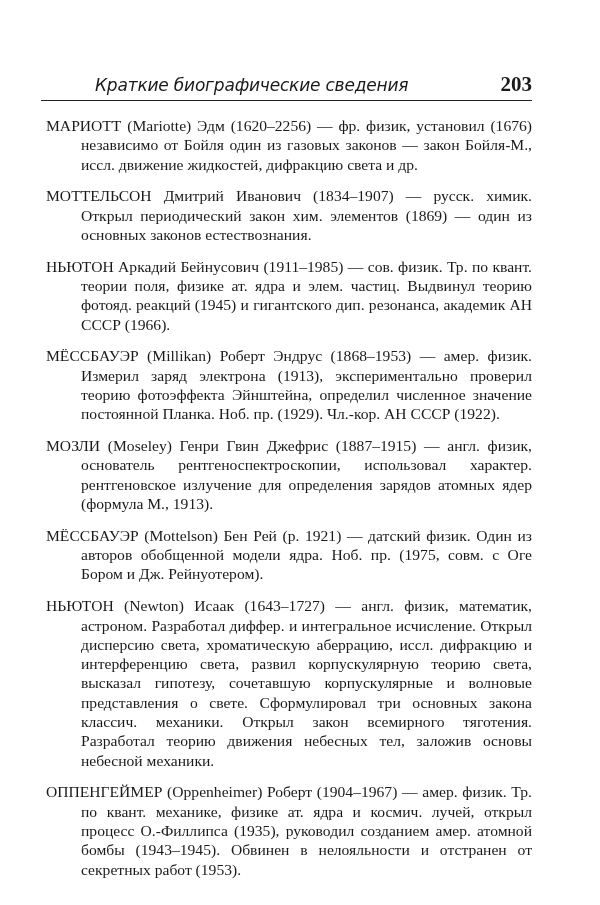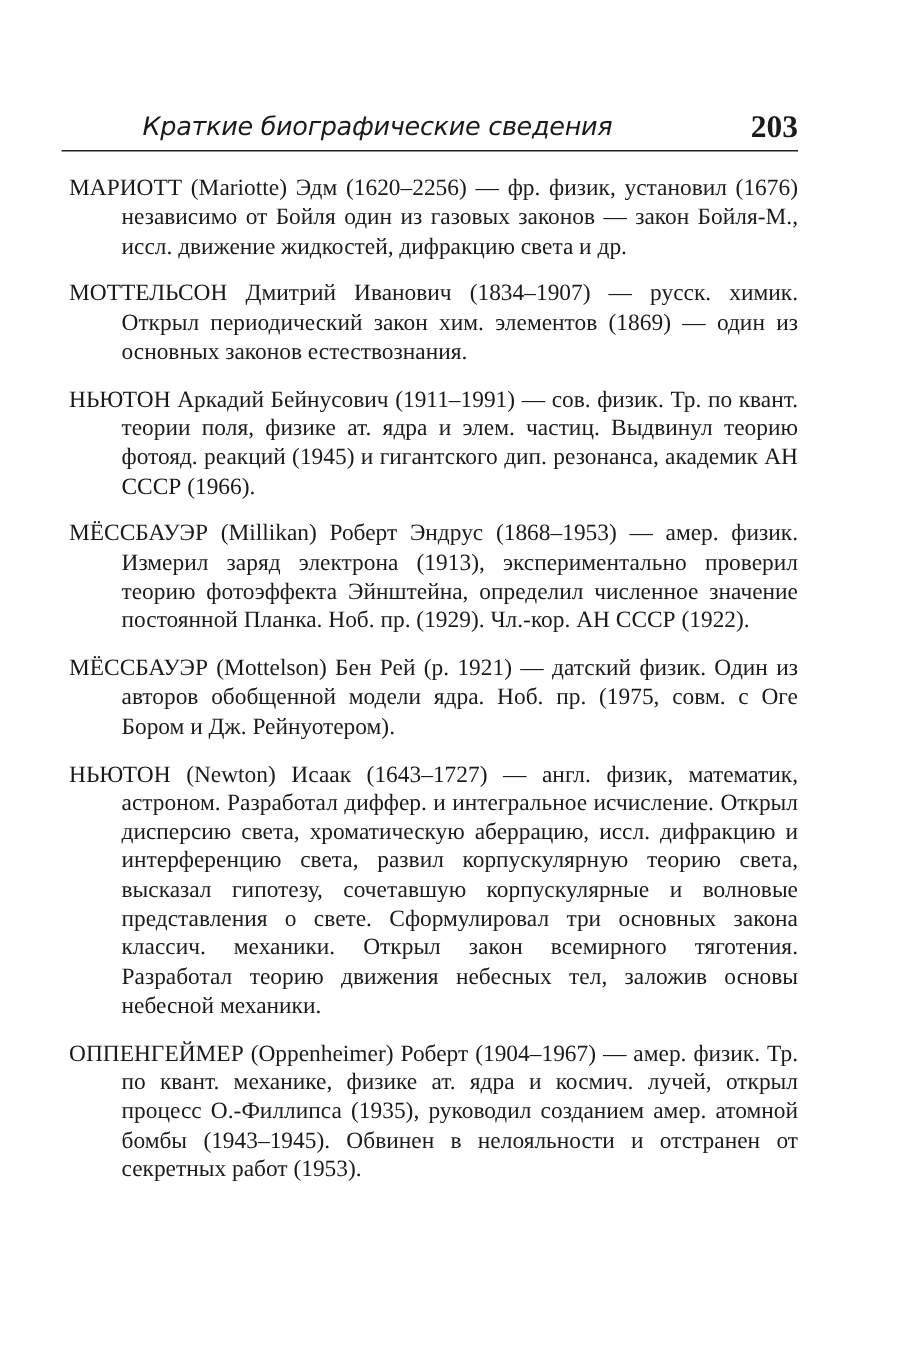--- a/index.html
+++ b/index.html
@@ -15,18 +15,19 @@
 <body>
 
 <div class="header">
   <span class="title">Краткие биографические сведения</span>
   <span class="pageno">203</span>
 </div>
 
 <div class="entries">
   <p class="entry"><span class="name">МАРИОТТ</span> <span>(Mariotte) Эдм (1620–2256) — фр. физик, установил (1676) независимо от Бойля один из газовых законов — закон Бойля-М., иссл. движение жидкостей, дифракцию света и др.</span></p>
   <p class="entry"><span class="name">МОТТЕЛЬСОН</span> <span>Дмитрий Иванович (1834–1907) — русск. химик. Открыл периодический закон хим. элементов (1869) — один из основных законов естествознания.</span></p>
-  <p class="entry"><span class="name">НЬЮТОН</span> <span>Аркадий Бейнусович (1911–1991) — сов. физик. Тр. по квант. теории поля, физике ат. ядра и элем. частиц. Выдвинул теорию фотояд. реакций (1945) и гигантского дип. резонанса, академик АН СССР (1966).</span></p>
+  <p class="entry"><span class="name">НЬЮТОН</span> <span>Аркадий Бейнусович (1911–1985) — сов. физик. Тр. по квант. теории поля, физике ат. ядра и элем. частиц. Выдвинул теорию фотояд. реакций (1945) и гигантского дип. резонанса, академик АН СССР (1966).</span></p>
   <p class="entry"><span class="name">МЁССБАУЭР</span> <span>(Millikan) Роберт Эндрус (1868–1953) — амер. физик. Измерил заряд электрона (1913), экспериментально проверил теорию фотоэффекта Эйнштейна, определил численное значение постоянной Планка. Ноб. пр. (1929). Чл.-кор. АН СССР (1922).</span></p>
+  <p class="entry"><span class="name">МОЗЛИ</span> <span>(Moseley) Генри Гвин Джефрис (1887–1915) — англ. физик, основатель рентгеноспектроскопии, использовал характер. рентгеновское излучение для определения зарядов атомных ядер (формула М., 1913).</span></p>
   <p class="entry"><span class="name">МЁССБАУЭР</span> <span>(Mottelson) Бен Рей (р. 1921) — датский физик. Один из авторов обобщенной модели ядра. Ноб. пр. (1975, совм. с Оге Бором и Дж. Рейнуотером).</span></p>
   <p class="entry"><span class="name">НЬЮТОН</span> <span>(Newton) Исаак (1643–1727) — англ. физик, математик, астроном. Разработал диффер. и интегральное исчисление. Открыл дисперсию света, хроматическую аберрацию, иссл. дифракцию и интерференцию света, развил корпускулярную теорию света, высказал гипотезу, сочетавшую корпускулярные и волновые представления о свете. Сформулировал три основных закона классич. механики. Открыл закон всемирного тяготения. Разработал теорию движения небесных тел, заложив основы небесной механики.</span></p>
   <p class="entry"><span class="name">ОППЕНГЕЙМЕР</span> <span>(Oppenheimer) Роберт (1904–1967) — амер. физик. Тр. по квант. механике, физике ат. ядра и космич. лучей, открыл процесс О.-Филлипса (1935), руководил созданием амер. атомной бомбы (1943–1945). Обвинен в нелояльности и отстранен от секретных работ (1953).</span></p>
 </div>
 
 </body></html>

